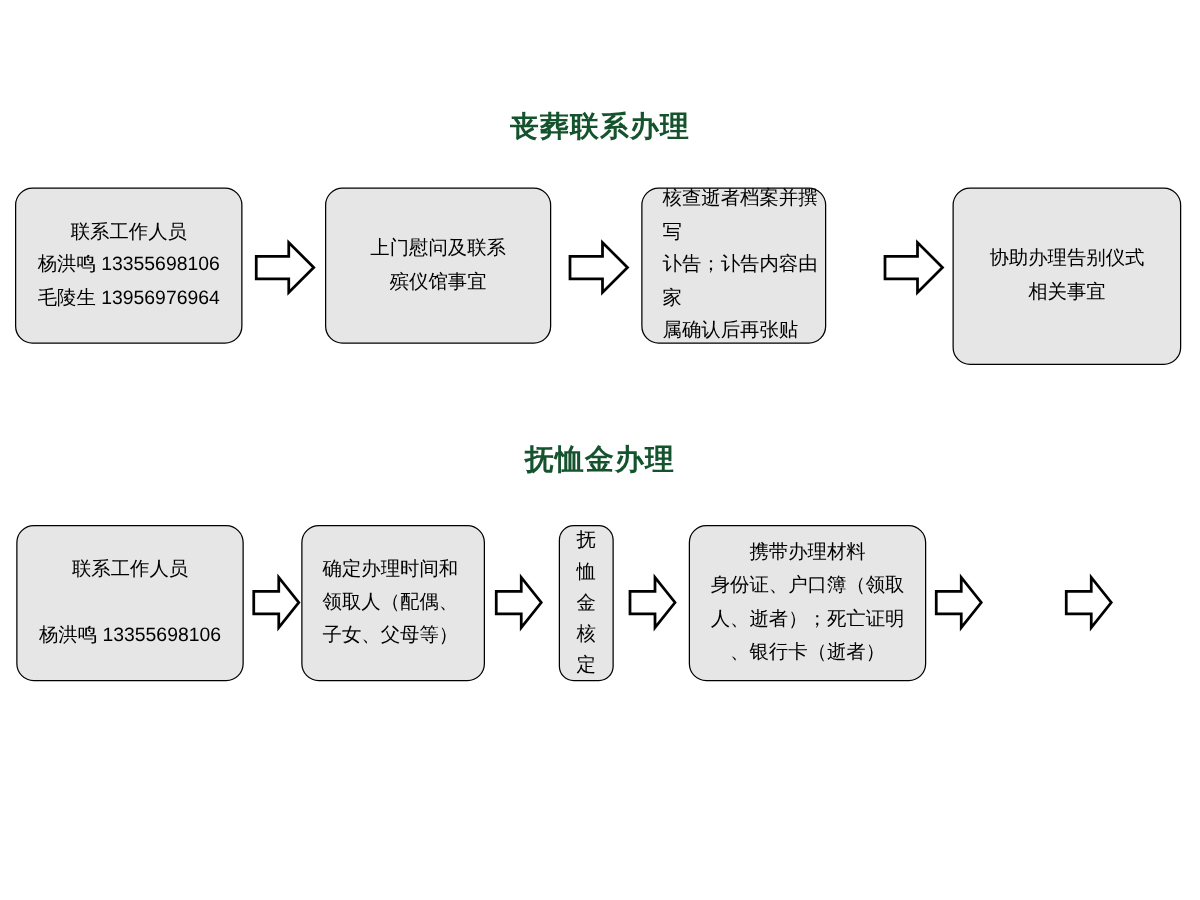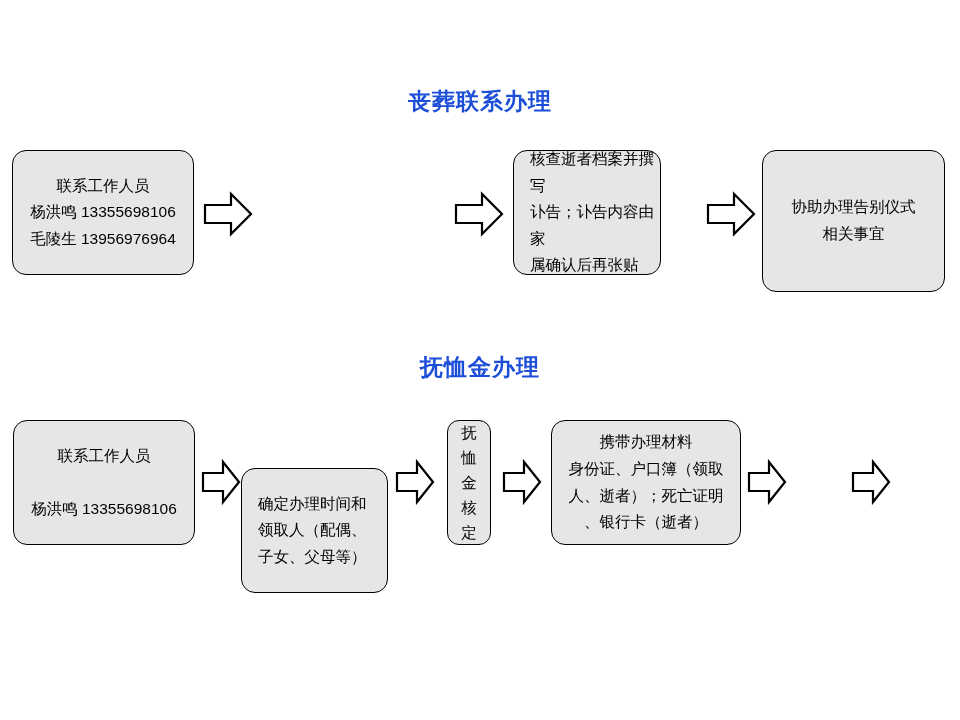--- a/index.html
+++ b/index.html
@@ -23,21 +23,21 @@
   }
 
   
   .section-title {
     position: absolute;
     width: 100%;
     text-align: center;
     font-size: 23px;
     font-weight: bold;
     letter-spacing: 1px;
-    color: #1d4ed8;
+    color: #14532d;
     white-space: nowrap;
   }
   #title-1 { top: 86px; left: 0; }
   #title-2 { top: 352px; left: 0; }
 
   
   .flow-box {
     position: absolute;
     box-sizing: border-box;
     background: #e6e6e6;
@@ -80,20 +80,24 @@
 <div class="canvas">
 
   <div class="section-title" id="title-1">丧葬联系办理</div>
 
   <div class="flow-box" style="left:12px; top:150px; width:182px; height:125px;">
     <span class="box-text">联系工作人员
 杨洪鸣 13355698106
 毛陵生 13956976964</span>
   </div>
 
+  <div class="flow-box" style="left:260px; top:150px; width:181px; height:125px;">
+    <span class="box-text">上门慰问及联系
+殡仪馆事宜</span>
+  </div>
 
   <div class="flow-box align-left" style="left:513px; top:150px; width:148px; height:125px;">
     <span class="box-text">核查逝者档案并撰写
 讣告；讣告内容由家
 属确认后再张贴</span>
   </div>
 
   <div class="flow-box" style="left:762px; top:150px; width:183px; height:142px;">
     <span class="box-text">协助办理告别仪式
 相关事宜</span>
@@ -118,21 +122,21 @@
   </div>
 
   <div class="section-title" id="title-2">抚恤金办理</div>
 
   <div class="flow-box" style="left:13px; top:420px; width:182px; height:125px;">
     <span class="box-text">联系工作人员
 
 杨洪鸣 13355698106</span>
   </div>
 
-  <div class="flow-box align-left" style="left:241px; top:420px; width:147px; height:125px;margin-top:48px;">
+  <div class="flow-box align-left" style="left:241px; top:420px; width:147px; height:125px;">
     <span class="box-text">确定办理时间和
 领取人（配偶、
 子女、父母等）</span>
   </div>
 
   <div class="flow-box narrow" style="left:447px; top:420px; width:44px; height:125px;">
     <span class="box-text">抚
 恤
 金
 核

